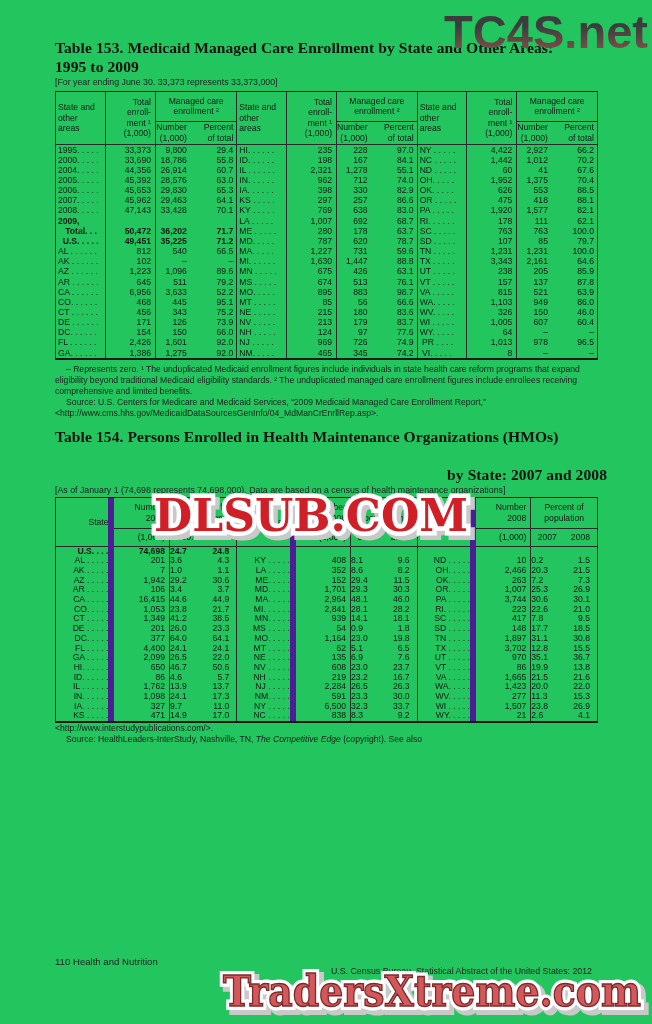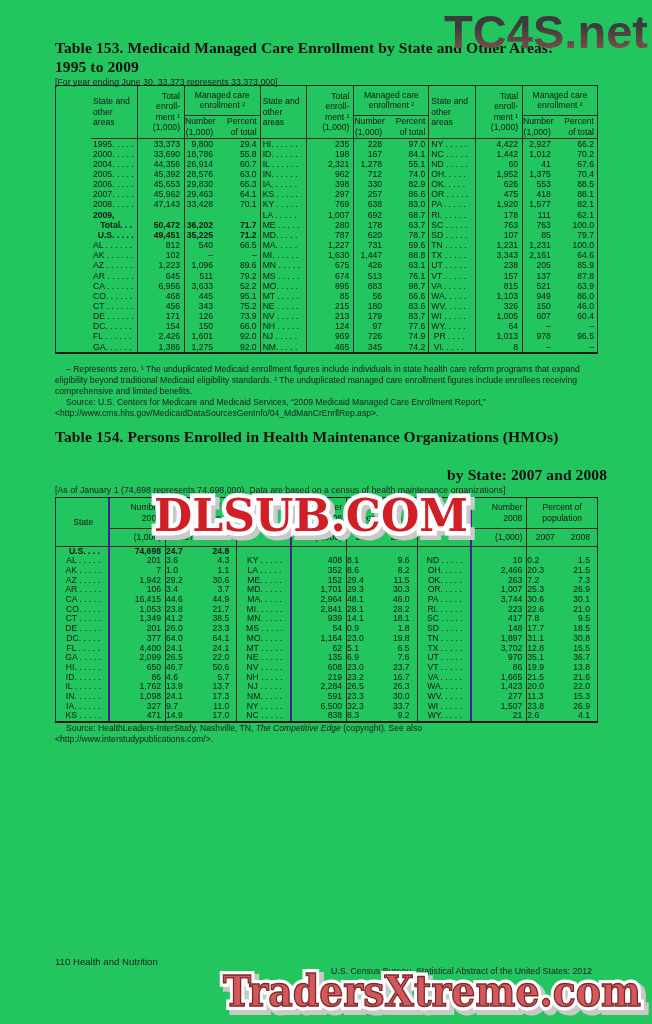--- a/index.html
+++ b/index.html
@@ -25,21 +25,21 @@
   .t153 td{line-height:10.15px;height:10.15px;overflow:hidden;}
   .t153 .cs{width:26%;text-align:left;padding-left:2px;border-right:1px solid #2a2a2a;
             white-space:pre;overflow:hidden;}
   .t153 .ct{width:25%;text-align:right;padding-right:4px;border-right:1px solid #2a2a2a;}
   .t153 .cn{width:27%;text-align:right;padding-right:9px;}
   .t153 .cp{width:22%;text-align:right;padding-right:3px;}
   .t153 thead .row1{height:29px;}
   .t153 thead .row2{height:23px;vertical-align:middle;}
   
   .t154 td{line-height:9.7px;height:9.7px;overflow:hidden;}
-  .t154 .cs{width:28%;text-align:center;padding-left:2px;border-right:2px solid #4c1d95;
+  .t154 .cs{width:28%;text-align:right;padding-left:2px;border-right:6px solid #4c1d95;
             white-space:pre;overflow:hidden;}
   .t154 .ct{width:28%;text-align:right;padding-right:4px;border-right:1px solid #2a2a2a;}
   .t154 .cn{width:22%;padding-right:7px;}
   .t154 .cp{width:22%;text-align:right;padding-right:7px;}
   .t154 thead .row1{height:30px;}
   .t154 thead .row2{height:18px;vertical-align:middle;}
   tr.b td{font-weight:bold;}
   
   .note{position:absolute;left:55px;width:537px;font-size:8.6px;line-height:11px;color:#1c1c1c;}
   .note p{margin:0;text-indent:11px;white-space:pre-line;}
@@ -54,21 +54,21 @@
 </style>
 </head>
 <body>
 
 <div class="page">
 
   <div class="ttl" style="top:38px;">Table 153. Medicaid Managed Care Enrollment by State and Other Areas:</div>
   <div class="ttl" style="top:57px;">1995 to 2009</div>
   <div class="bracket" style="top:77px;">[For year ending June 30. 33,373 represents 33,373,000]</div>
 
-  <div class="twrap t153" style="top:85px;padding-left:35px;">
+  <div class="twrap t153" style="top:91px;">
     <table>
       <thead>
         <tr class="row1">
           <th class="cs hs pre" rowspan="2">State and
 other
 areas</th>
           <th class="ct hr pre" rowspan="2">Total
 enroll-
 ment ¹
 (1,000)</th>
@@ -896,22 +896,22 @@
             <td class="cs">WY. . . . .</td>
             <td class="ct">21</td>
             <td class="cn">2.6</td>
             <td class="cp">4.1</td>
           </tr>
         </tbody>
     </table>
   </div>
 
   <div class="note" style="top:723px;">
+    <p style="text-indent:0;">&lt;http://www.interstudypublications.com/&gt;.</p>
     <p><span>Source: HealthLeaders-InterStudy, Nashville, TN, </span><i>The Competitive Edge</i><span> (copyright). See also</span></p>
-    <p style="text-indent:0;">&lt;http://www.interstudypublications.com/&gt;.</p>
   </div>
 
   <div class="footL">110  Health and Nutrition</div>
   <div class="footR">U.S. Census Bureau, Statistical Abstract of the United States: 2012</div>
 
   <svg id="wmTop" class="wm" width="212" height="58">
     <defs>
       <linearGradient id="g1" x1="0" y1="0" x2="0" y2="1">
         <stop offset="0.40" stop-color="#3c3c3e"></stop>
         <stop offset="0.95" stop-color="#8a544c"></stop>

